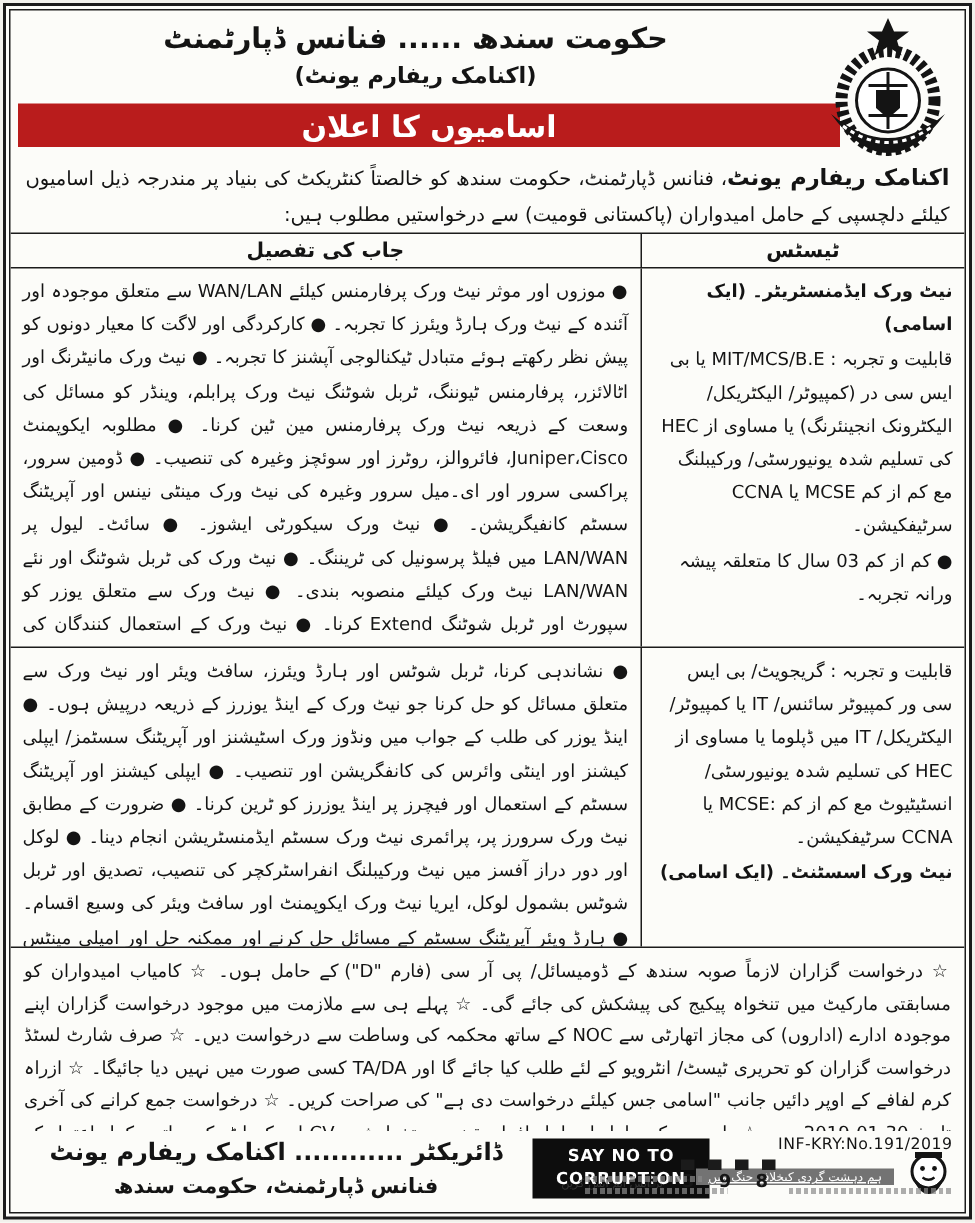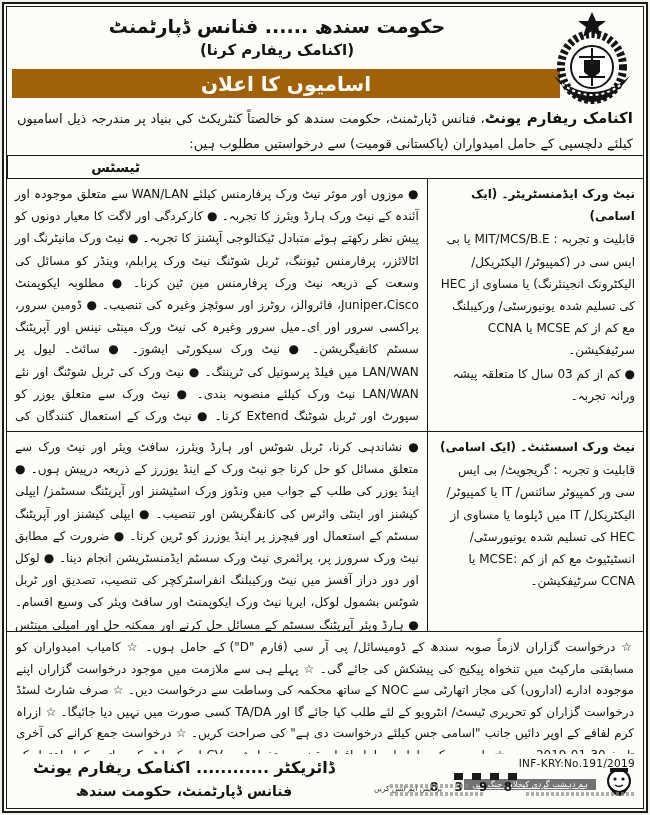--- a/index.html
+++ b/index.html
@@ -22,21 +22,21 @@
     position:relative;
     overflow:hidden;
     display:flex; flex-direction:column;
   }
   
   .header { position:relative; height:96px; flex:0 0 auto; padding-top:8px; }
   .head-line1 { font-size:19px; font-weight:bold; text-align:center; width:540px; letter-spacing:1px; }
   .head-line2 { font-size:15px; font-weight:bold; text-align:center; width:540px; margin-top:4px; }
   .banner {
     position:absolute; left:5px; top:62px; width:548px; height:29px;
-    background:#a16207; color:#ffffff;
+    background:#b91c1c; color:#ffffff;
     display:flex; align-items:center; justify-content:center;
     font-size:20px; font-weight:bold; letter-spacing:4px;
   }
   .emblem { position:absolute; top:3px; right:5px; width:92px; height:110px; z-index:2; }
   
   .intro { flex:0 0 auto; height:52px; padding:2px 10px 0 10px; overflow:hidden;
            font-size:13px; line-height:1.8; text-align:justify; }
   .intro b { font-size:15px; }
   
   .jobtable { flex:0 0 auto; border-top:1px solid #1b1b1b; display:flex; flex-direction:column; }
@@ -87,68 +87,73 @@
   .rtl { direction:rtl; unicode-bidi:embed; }
 </style>
 </head>
 <body>
 
 <div class="ad-outer">
  <div class="ad-inner">
 
   <div class="header">
     <div class="head-line1 rtl">حکومت سندھ ...... فنانس ڈپارٹمنٹ</div>
-    <div class="head-line2 rtl">(اکنامک ریفارم کرنا)</div>
+    <div class="head-line2 rtl">(اکنامک ریفارم یونٹ)</div>
     <div class="banner rtl">اسامیوں کا اعلان</div>
     <svg class="emblem" viewBox="0 0 92 110" xmlns="http://www.w3.org/2000/svg">
       <path d="M46 2 L50 11 L60 11 L52 17 L55 27 L46 21 L37 27 L40 17 L32 11 L42 11 Z" fill="#141414"></path>
       <ellipse cx="46" cy="57" rx="31" ry="33" fill="none" stroke="#141414" stroke-width="8" stroke-dasharray="3.5 2.5"></ellipse>
       <circle cx="46" cy="57" r="21" fill="#ffffff" stroke="#141414" stroke-width="2"></circle>
       <path d="M46 38 v38 M33 47 h26 M33 67 h26" stroke="#141414" stroke-width="2"></path>
       <path d="M38 50 h16 v12 l-8 7 l-8 -7 Z" fill="#141414"></path>
       <path d="M8 66 Q46 118 84 66 Q46 98 8 66 Z" fill="#141414"></path>
       <path d="M16 74 Q46 96 76 74" fill="none" stroke="#ffffff" stroke-width="2" stroke-dasharray="3 3"></path>
     </svg>
   </div>
 
   <div class="intro rtl">
     <b>اکنامک ریفارم یونٹ</b><span>، فنانس ڈپارٹمنٹ، حکومت سندھ کو خالصتاً کنٹریکٹ کی بنیاد پر مندرجہ ذیل اسامیوں کیلئے دلچسپی کے حامل امیدواران (پاکستانی قومیت) سے درخواستیں مطلوب ہیں:</span>
   </div>
 
   <div class="jobtable">
     <div class="trow thead">
+      <div class="cell-details rtl">جاب کی تفصیل</div>
       <div class="cell-post rtl">ٹیسٹس</div>
     </div>
 
     <div class="trow trow-body row1">
       <div class="cell-details rtl">● موزوں اور موثر نیٹ ورک پرفارمنس کیلئے WAN/LAN سے متعلق موجودہ اور آئندہ کے نیٹ ورک ہارڈ ویئرز کا تجربہ۔ ● کارکردگی اور لاگت کا معیار دونوں کو پیش نظر رکھتے ہوئے متبادل ٹیکنالوجی آپشنز کا تجربہ۔ ● نیٹ ورک مانیٹرنگ اور اٹالائزر، پرفارمنس ٹیوننگ، ٹربل شوٹنگ نیٹ ورک پرابلم، وینڈر کو مسائل کی وسعت کے ذریعہ نیٹ ورک پرفارمنس مین ٹین کرنا۔ ● مطلوبہ ایکوپمنٹ Juniper،Cisco، فائروالز، روٹرز اور سوئچز وغیرہ کی تنصیب۔ ● ڈومین سرور، پراکسی سرور اور ای۔میل سرور وغیرہ کی نیٹ ورک مینٹی نینس اور آپریٹنگ سسٹم کانفیگریشن۔ ● نیٹ ورک سیکورٹی ایشوز۔ ● سائٹ۔ لیول پر LAN/WAN میں فیلڈ پرسونیل کی ٹریننگ۔ ● نیٹ ورک کی ٹربل شوٹنگ اور نئے LAN/WAN نیٹ ورک کیلئے منصوبہ بندی۔ ● نیٹ ورک سے متعلق یوزر کو سپورٹ اور ٹربل شوٹنگ Extend کرنا۔ ● نیٹ ورک کے استعمال کنندگان کی ٹریننگ۔ ● ریگولر بنیاد پر نیٹ ورک ایڈمنسٹریشن سرگرمیاں انجام دینا۔ ● کوئی دیگر ذمہ داری جو کردار کی مناسبت سے انتظامیہ زیر غور لاسکتی ہے۔ ● افسر مجاز کی جانب سے دیا جانے والا کوئی دیگر اسائنمنٹ۔</div>
       <div class="cell-post rtl">
         <div class="post-line post-title">نیٹ ورک ایڈمنسٹریٹر۔ (ایک اسامی)</div>
         <div class="post-line">قابلیت و تجربہ : MIT/MCS/B.E یا بی ایس سی در (کمپیوٹر/ الیکٹریکل/ الیکٹرونک انجینئرنگ) یا مساوی از HEC کی تسلیم شدہ یونیورسٹی/ ورکیبلنگ مع کم از کم MCSE یا CCNA سرٹیفکیشن۔</div>
         <div class="post-line">● کم از کم 03 سال کا متعلقہ پیشہ ورانہ تجربہ۔</div>
 
       </div>
     </div>
 
     <div class="trow trow-body row2">
       <div class="cell-details rtl">● نشاندہی کرنا، ٹربل شوٹس اور ہارڈ ویئرز، سافٹ ویئر اور نیٹ ورک سے متعلق مسائل کو حل کرنا جو نیٹ ورک کے اینڈ یوزرز کے ذریعہ درپیش ہوں۔ ● اینڈ یوزر کی طلب کے جواب میں ونڈوز ورک اسٹیشنز اور آپریٹنگ سسٹمز/ ایپلی کیشنز اور اینٹی وائرس کی کانفگریشن اور تنصیب۔ ● ایپلی کیشنز اور آپریٹنگ سسٹم کے استعمال اور فیچرز پر اینڈ یوزرز کو ٹرین کرنا۔ ● ضرورت کے مطابق نیٹ ورک سرورز پر، پرائمری نیٹ ورک سسٹم ایڈمنسٹریشن انجام دینا۔ ● لوکل اور دور دراز آفسز میں نیٹ ورکیبلنگ انفراسٹرکچر کی تنصیب، تصدیق اور ٹربل شوٹس بشمول لوکل، ایریا نیٹ ورک ایکوپمنٹ اور سافٹ ویئر کی وسیع اقسام۔ ● ہارڈ ویئر آپریٹنگ سسٹم کے مسائل حل کرنے اور ممکنہ حل اور امپلی مینٹس سلوشنز کے ٹیسٹس کیلئے فروخت کنندگان کے ساتھ کام کرنا۔ ● سسٹم صلاحیتوں اور کارکردگی کی ریسرچنگ اور بڑھاوا دینے کی سفارش کے ذریعہ کمپیوٹر کے استعمال کنندگان میں اضافہ کرنا۔ ● اینڈ یوزر پرنٹ ورک سیکورٹی اور انسٹالیشن پروسیجرز کا نفاذ۔ ● جیسی اور جب ضرورت ہو نیٹ ورک ایڈمنسٹریٹر کی معاونت کرنا۔ ● افسر مجاز کی جانب سے تفویض کردہ دیگر ذمہ داریاں انجام دینا۔</div>
       <div class="cell-post rtl">
+        <div class="post-line">قابلیت و تجربہ : گریجویٹ/ بی ایس سی ور کمپیوٹر سائنس/ IT یا کمپیوٹر/ الیکٹریکل/ IT میں ڈپلوما یا مساوی از HEC کی تسلیم شدہ یونیورسٹی/ انسٹیٹیوٹ مع کم از کم :MCSE یا CCNA سرٹیفکیشن۔</div>
         <div class="post-line post-title">نیٹ ورک اسسٹنٹ۔ (ایک اسامی)</div>
-        <div class="post-line">قابلیت و تجربہ : گریجویٹ/ بی ایس سی ور کمپیوٹر سائنس/ IT یا کمپیوٹر/ الیکٹریکل/ IT میں ڈپلوما یا مساوی از HEC کی تسلیم شدہ یونیورسٹی/ انسٹیٹیوٹ مع کم از کم :MCSE یا CCNA سرٹیفکیشن۔</div>
 
       </div>
     </div>
   </div>
 
   <div class="notes rtl">☆ درخواست گزاران لازماً صوبہ سندھ کے ڈومیسائل/ پی آر سی (فارم "D") کے حامل ہوں۔ ☆ کامیاب امیدواران کو مسابقتی مارکیٹ میں تنخواہ پیکیج کی پیشکش کی جائے گی۔ ☆ پہلے ہی سے ملازمت میں موجود درخواست گزاران اپنے موجودہ ادارے (اداروں) کی مجاز اتھارٹی سے NOC کے ساتھ محکمہ کی وساطت سے درخواست دیں۔ ☆ صرف شارٹ لسٹڈ درخواست گزاران کو تحریری ٹیسٹ/ انٹرویو کے لئے طلب کیا جائے گا اور TA/DA کسی صورت میں نہیں دیا جائیگا۔ ☆ ازراہ کرم لفافے کے اوپر دائیں جانب "اسامی جس کیلئے درخواست دی ہے" کی صراحت کریں۔ ☆ درخواست جمع کرانے کی آخری تاریخ 30-01-2019 ہے۔ ☆ دلچسپی کے حامل اور اہل افراد یقینی دستخط شدہ CV اور کورلیٹر کے ساتھ مکمل اعتماد کے ساتھ درخواست دے سکتے ہیں جو دفتر ڈائریکٹر اکنامک ریفارم یونٹ فنانس ڈپارٹمنٹ حکومت سندھ، 7th فلور، بلڈنگ نمبر 3، سرور شہید روڈ نزد کراچی پریس کلب، کراچی یا ای میل ایڈریس erufdsindhgovt@gmail.com پر پہنچ جانی چاہئے۔</div>
 
   <div class="footer">
     <div class="signature">
       <div class="sig1 rtl">ڈائریکٹر ............ اکنامک ریفارم یونٹ</div>
       <div class="sig2 rtl">فنانس ڈپارٹمنٹ، حکومت سندھ</div>
+    </div>
+    <div class="sayno">
+      <div>SAY NO TO</div>
+      <div>CORRUPTION</div>
     </div>
     <div class="inf">INF-KRY:No.191/2019</div>
     <div class="stamp">
       <div class="stamp-banner rtl">ہم دہشت گردی کیخلاف جنگ میں</div>
       <svg class="stamp-face" width="34" height="36" viewBox="0 0 34 36" xmlns="http://www.w3.org/2000/svg">
         <circle cx="17" cy="15" r="11" fill="#ffffff" stroke="#141414" stroke-width="2"></circle>
         <path d="M6 17 Q17 34 28 17 Q24 30 17 30 Q10 30 6 17 Z" fill="#141414"></path>
         <circle cx="13" cy="13" r="1.6" fill="#141414"></circle>
         <circle cx="21" cy="13" r="1.6" fill="#141414"></circle>
         <path d="M13 19 q4 3 8 0" fill="none" stroke="#141414" stroke-width="1.5"></path>

